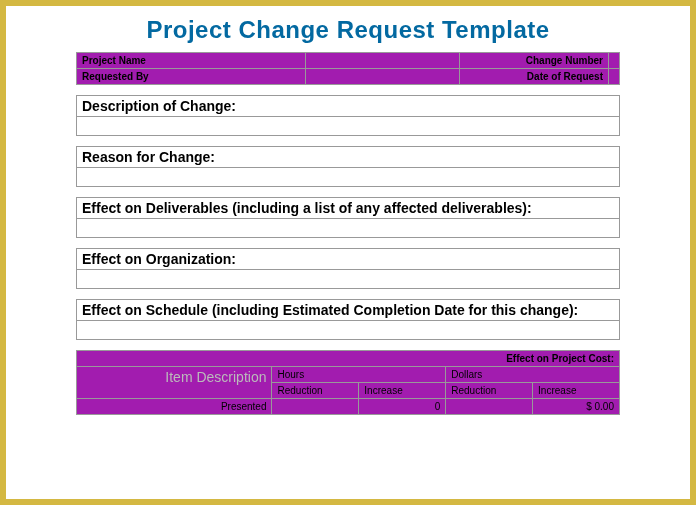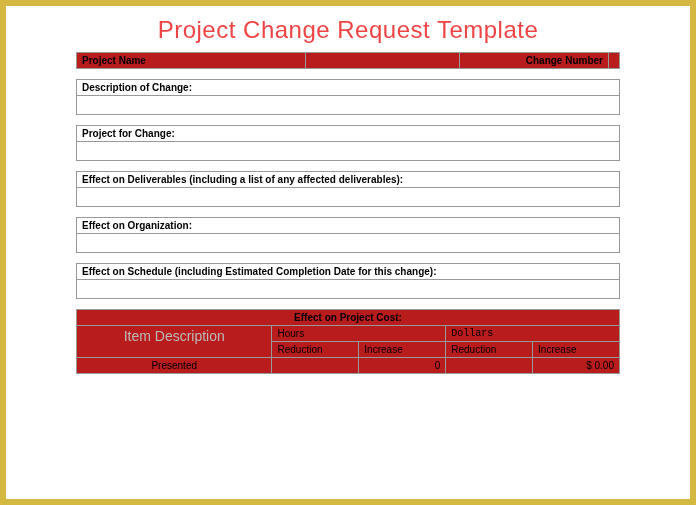--- a/index.html
+++ b/index.html
@@ -15,62 +15,62 @@
       top: 0; left: 0;
       width: 696px;
       height: 505px;
       border: 6px solid #d4b842;
       background: #fff;
     }
     .content {
       padding: 10px 70px 0 70px;
     }
     .title {
-      color: #ef4444;
+      color: #0369a1;
       font-size: 24px;
-      font-weight: normal;
+      font-weight: bold;
       text-align: center;
       margin-bottom: 8px;
       letter-spacing: 0.5px;
     }
     table {
       border-collapse: collapse;
       width: 100%;
     }
     td {
       border: 1px solid #999;
       padding: 2px 5px;
       font-size: 10px;
       font-weight: bold;
       vertical-align: top;
       height: 16px;
-      background: #b91c1c;
+      background: #a21caf;
     }
     .info-table td.label { width: 43%; }
     .info-table td.label2 { width: 28%; text-align: right; }
     .info-table td.value { width: 29%; }
     .section {
       margin-top: 10px;
       border: 1px solid #999;
     }
     .section-header {
-      font-size: 10px;
+      font-size: 14px;
       font-weight: bold;
       padding: 2px 5px;
       border-bottom: 1px solid #999;
       background: #fff;
     }
     .section-body {
       height: 18px;
       background: #fff;
     }
     .cost-table td {
       font-weight: normal;
     }
-    .cost-table td.left { text-align: center; }
+    .cost-table td.left { text-align: right; }
     .cost-table td.right { text-align: right; }
     .cost-table .hdr { font-weight: bold; }
     .item-desc {
       color: #bbb;
       font-weight: normal;
       font-size: 14px;
     }
   </style>
 </head>
 <body>
@@ -80,30 +80,36 @@
     <div class="title">Project Change Request Template</div>
 
     <table class="info-table">
       <tbody>
           <tr>
         <td class="label">Project Name</td>
         <td class="value"></td>
         <td class="label2">Change Number</td>
         <td class="value"></td>
       </tr>
+      <tr>
+        <td class="label">Requested By</td>
+        <td class="value"></td>
+        <td class="label2">Date of Request</td>
+        <td class="value"></td>
+      </tr>
     </tbody>
       </table>
 
     <div class="section">
       <div class="section-header">Description of Change:</div>
       <div class="section-body"></div>
     </div>
 
     <div class="section">
-      <div class="section-header">Project for Change:</div>
+      <div class="section-header">Reason for Change:</div>
       <div class="section-body"></div>
     </div>
 
     <div class="section">
       <div class="section-header">Effect on Deliverables  (including a list of any affected deliverables):</div>
       <div class="section-body"></div>
     </div>
 
     <div class="section">
       <div class="section-header">Effect on Organization:</div>
@@ -118,21 +124,21 @@
     <table class="cost-table" style="margin-top:10px;">
       <tbody>
           <tr>
         <td colspan="5" class="left hdr">Effect on Project Cost:</td>
       </tr>
       <tr>
         <td rowspan="2" class="left" style="width:36%;">
           <span class="item-desc">Item Description</span>
         </td>
         <td colspan="2" style="width:32%;">Hours</td>
-        <td colspan="2" style="width:32%;font-family:Liberation Mono, monospace;">Dollars</td>
+        <td colspan="2" style="width:32%;">Dollars</td>
       </tr>
       <tr>
         <td style="width:16%;">Reduction</td>
         <td style="width:16%;">Increase</td>
         <td style="width:16%;">Reduction</td>
         <td style="width:16%;">Increase</td>
       </tr>
       <tr>
         <td class="left">Presented</td>
         <td></td>

